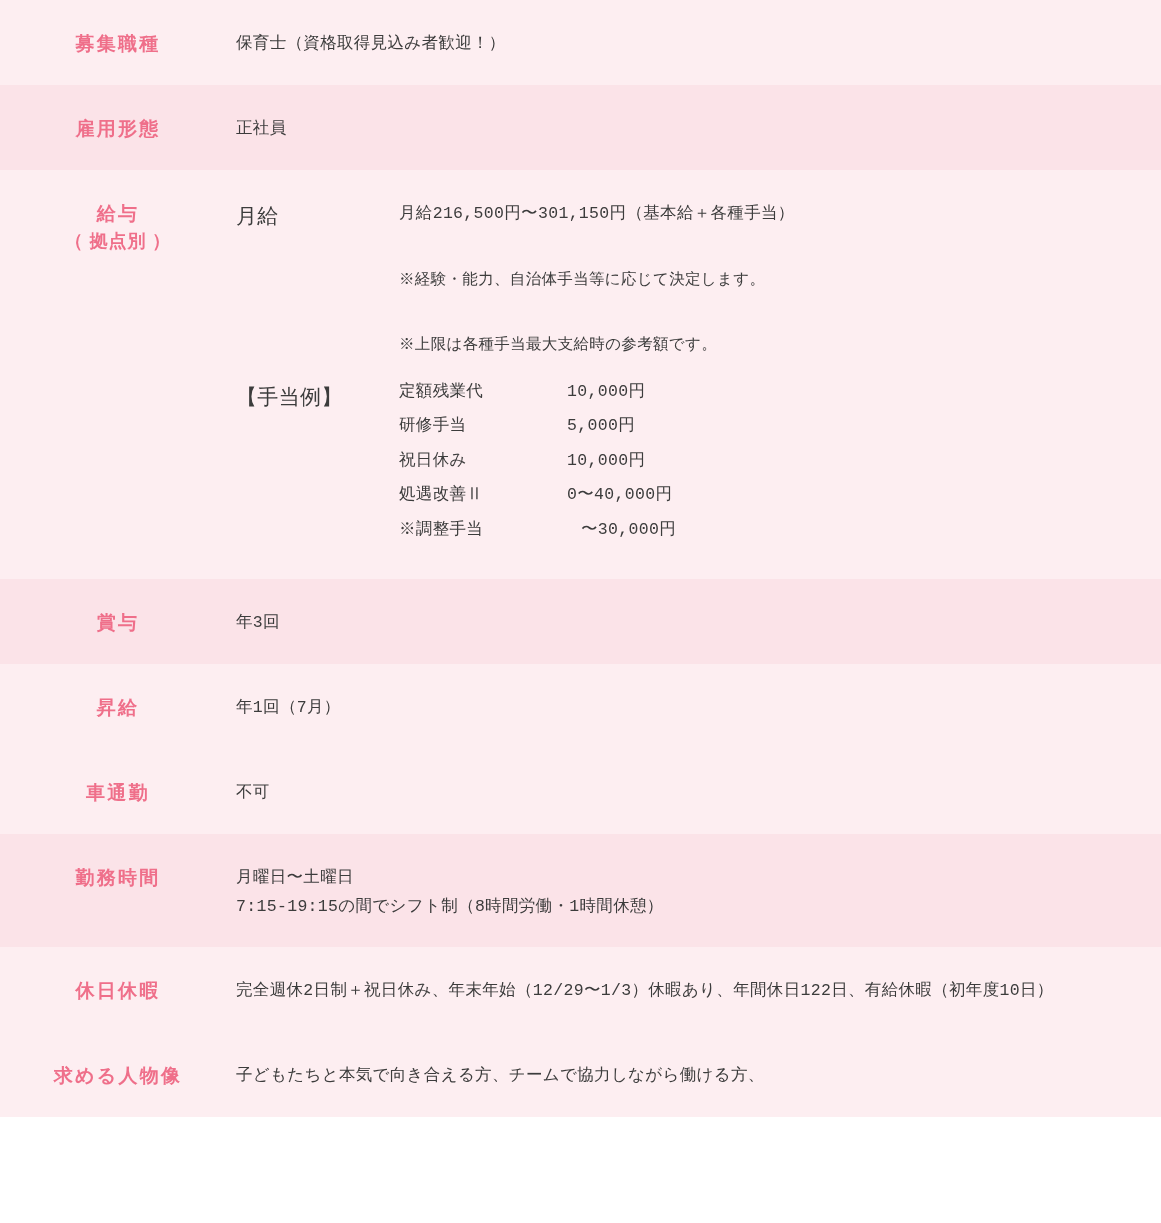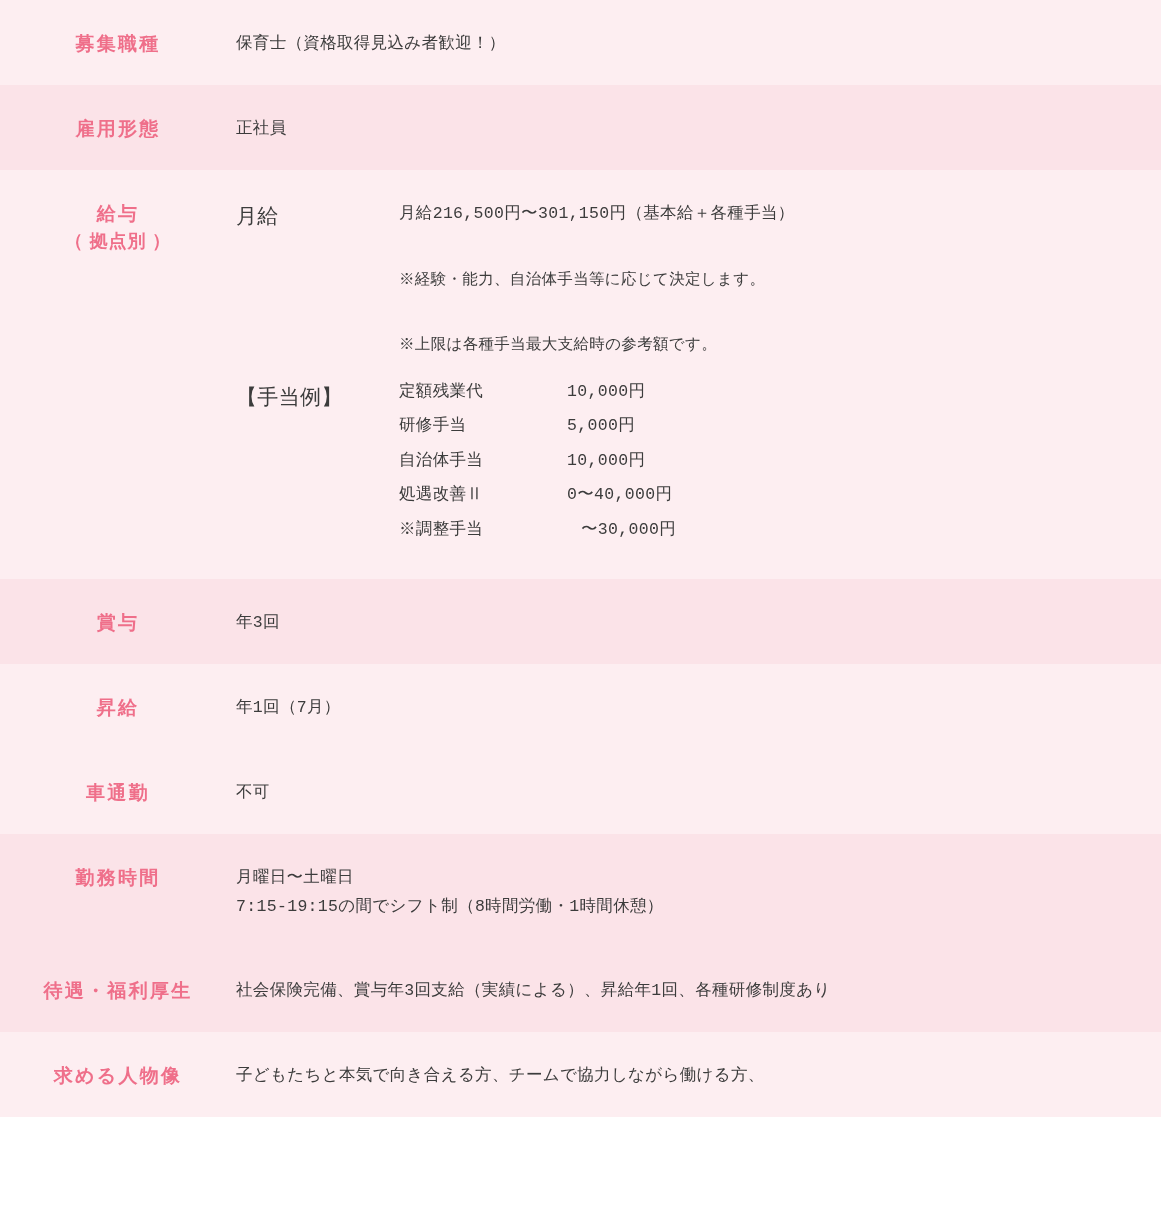--- a/index.html
+++ b/index.html
@@ -130,21 +130,21 @@
                 <tbody>
                   <tr>
                     <td class="allow-name">定額残業代</td>
                     <td class="allow-amt">10,000円</td>
                   </tr>
                   <tr>
                     <td class="allow-name">研修手当</td>
                     <td class="allow-amt">5,000円</td>
                   </tr>
                   <tr>
-                    <td class="allow-name">自治体手当</td>
+                    <td class="allow-name">祝日休み</td>
                     <td class="allow-amt">10,000円</td>
                   </tr>
                   <tr>
                     <td class="allow-name">処遇改善Ⅱ</td>
                     <td class="allow-amt">0〜40,000円</td>
                   </tr>
                   <tr>
                     <td class="allow-name">※調整手当</td>
                     <td class="allow-amt indent">〜30,000円</td>
                   </tr>
@@ -173,25 +173,25 @@
     </tr>
 
     <tr class="row-b">
       <td class="label-cell">勤務時間</td>
       <td class="value-cell">
         <span class="line">月曜日〜土曜日</span>
         <span class="line">7:15-19:15の間でシフト制（8時間労働・1時間休憩）</span>
       </td>
     </tr>
 
-
-    <tr class="row-b">
-      <td class="label-cell">待遇・福利厚生</td>
-      <td class="value-cell">社会保険完備、賞与年3回支給（実績による）、昇給年1回、各種研修制度あり</td>
-    </tr>
+    <tr class="row-a">
+      <td class="label-cell">休日休暇</td>
+      <td class="value-cell">完全週休2日制＋祝日休み、年末年始（12/29〜1/3）休暇あり、年間休日122日、有給休暇（初年度10日）</td>
+    </tr>
+
 
     <tr class="row-a">
       <td class="label-cell">求める人物像</td>
       <td class="value-cell">
         <span class="line">子どもたちと本気で向き合える方、チームで協力しながら働ける方、</span>
 
       </td>
     </tr>
 
   </tbody>

